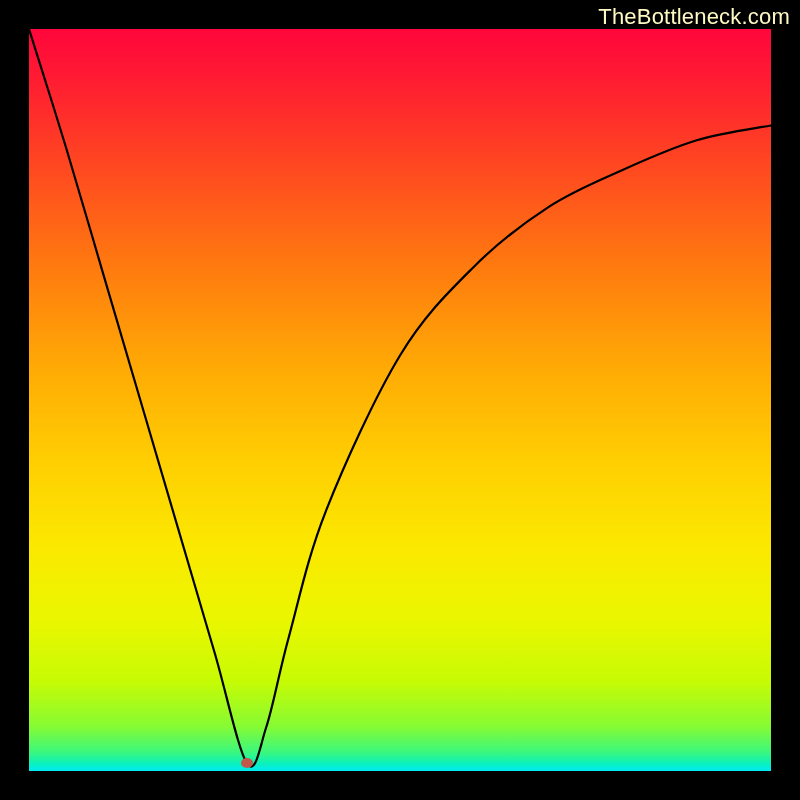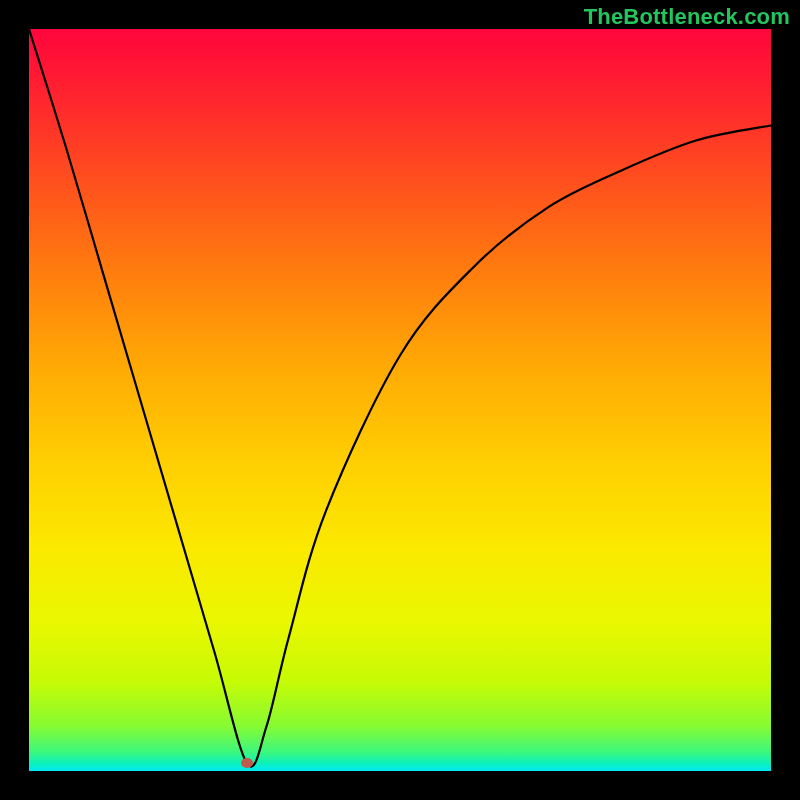--- a/index.html
+++ b/index.html
@@ -16,23 +16,23 @@
     top: 0;
     left: 0;
     width: 800px;
     height: 800px;
     background: #000;
   }
   .watermark {
     position: absolute;
     top: 4px;
     right: 10px;
-    color: #22c55e;
+    color: #fef9c3;
     font-size: 22px;
-    font-weight: 700;
+    font-weight: 400;
     letter-spacing: 0.2px;
     z-index: 10;
     text-align: right;
   }
   .plot {
     position: absolute;
     top: 29px;
     left: 29px;
     width: 742px;
     height: 742px;

